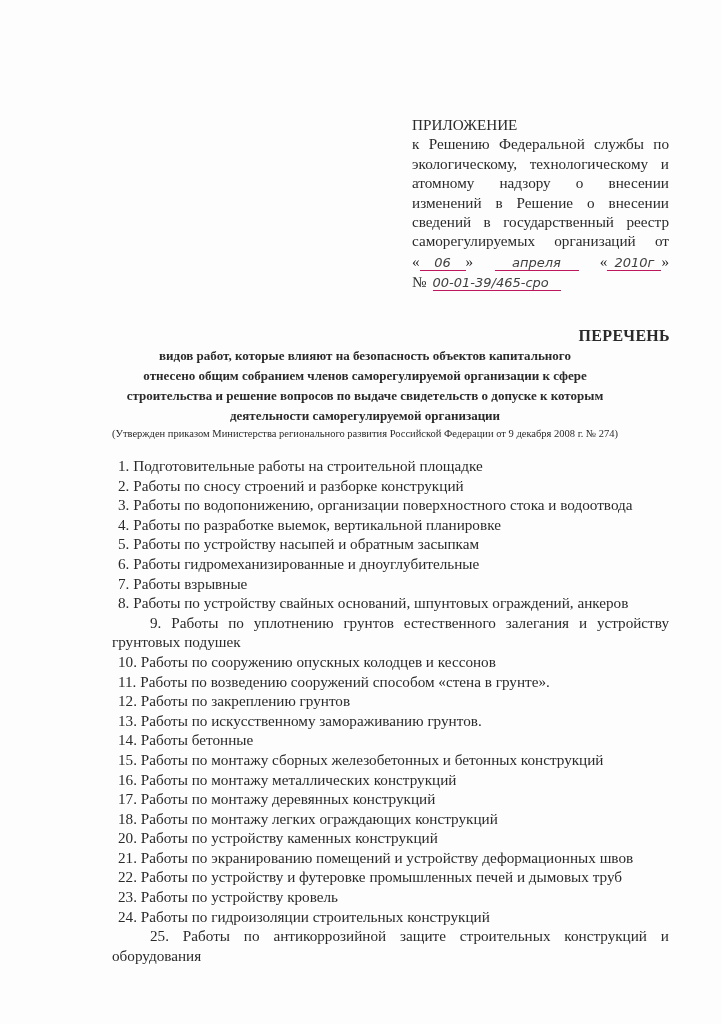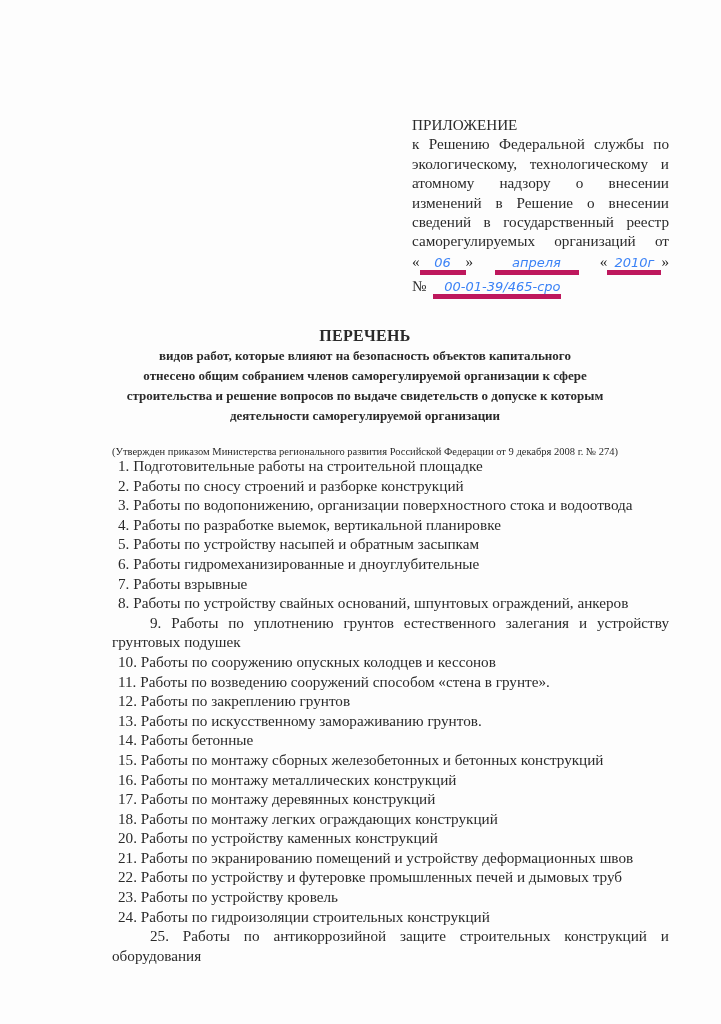--- a/index.html
+++ b/index.html
@@ -11,34 +11,34 @@
     position: relative;
   }
   .appendix {
     position: absolute; left: 412px; top: 80px; width: 257px;
     font-size: 15.2px; line-height: 19.4px; margin-top: 35px;
   }
   .appendix .head { display: block; }
   .appendix .body { display: block; text-align: justify; text-align-last: justify; }
   .hw {
     font-family: "DejaVu Sans", sans-serif; font-style: italic;
-    color: #3b82f6; font-size: 13px;
-    display: inline-block; border-bottom: 5px solid #be185d; text-align: center;
+    color: #404040; font-size: 13px;
+    display: inline-block; border-bottom: 1px solid #be185d; text-align: center;
     line-height: 15px; vertical-align: baseline;
   }
   .date-line { display: flex; justify-content: space-between; align-items: baseline; margin-top: 1px; }
   .num-line { display: flex; align-items: baseline; gap: 6px; margin-top: 1px; }
 
   .title-block {
     position: absolute; left: 60px; top: 326px; width: 610px;
     text-align: center;
   }
-  .title-main { font-weight: bold; font-size: 16px; line-height: 20px; letter-spacing: 0.3px; }
+  .title-main { font-weight: bold; font-size: 16px; line-height: 20px; letter-spacing: 0.3px; text-align: right; }
   .title-sub { font-weight: bold; font-size: 13px; line-height: 20px; }
-  .title-note { font-size: 10.5px; line-height: 14px; margin-top: 19px; }
+  .title-note { font-size: 10.5px; line-height: 14px; margin-top: 1px; }
 
   .list {
     position: absolute; left: 80px; top: 456px; width: 589px;
     font-size: 15.2px; line-height: 19.6px;
   }
   .list-item { text-indent: 38px; text-align: left; margin: 0; }
   .list-item.justify { text-align: justify; margin-left: 32px; }
 </style>
 </head>
 <body>
@@ -55,21 +55,21 @@
     <span>
       <span>«</span><span class="hw" style="width:46px">06</span><span>»</span>
     </span>
     <span class="hw" style="width:84px">апреля</span>
     <span>
       <span>«</span><span class="hw" style="width:54px">2010г</span><span>»</span>
     </span>
   </div>
   <div class="num-line">
     <span>№</span>
-    <span class="hw" style="width:128px;text-align:right">00-01-39/465-сро</span>
+    <span class="hw" style="width:128px;text-align:left">00-01-39/465-сро</span>
   </div>
 </div>
 
 <div class="title-block">
   <div class="title-main">ПЕРЕЧЕНЬ</div>
   <div class="title-sub">видов работ, которые влияют на безопасность объектов капитального</div>
   <div class="title-sub">отнесено общим собранием членов саморегулируемой организации к сфере</div>
   <div class="title-sub">строительства и решение вопросов по выдаче свидетельств о допуске к которым</div>
   <div class="title-sub">деятельности саморегулируемой организации</div>
   <div class="title-note">(Утвержден приказом Министерства регионального развития Российской Федерации от 9 декабря 2008 г. № 274)</div>

